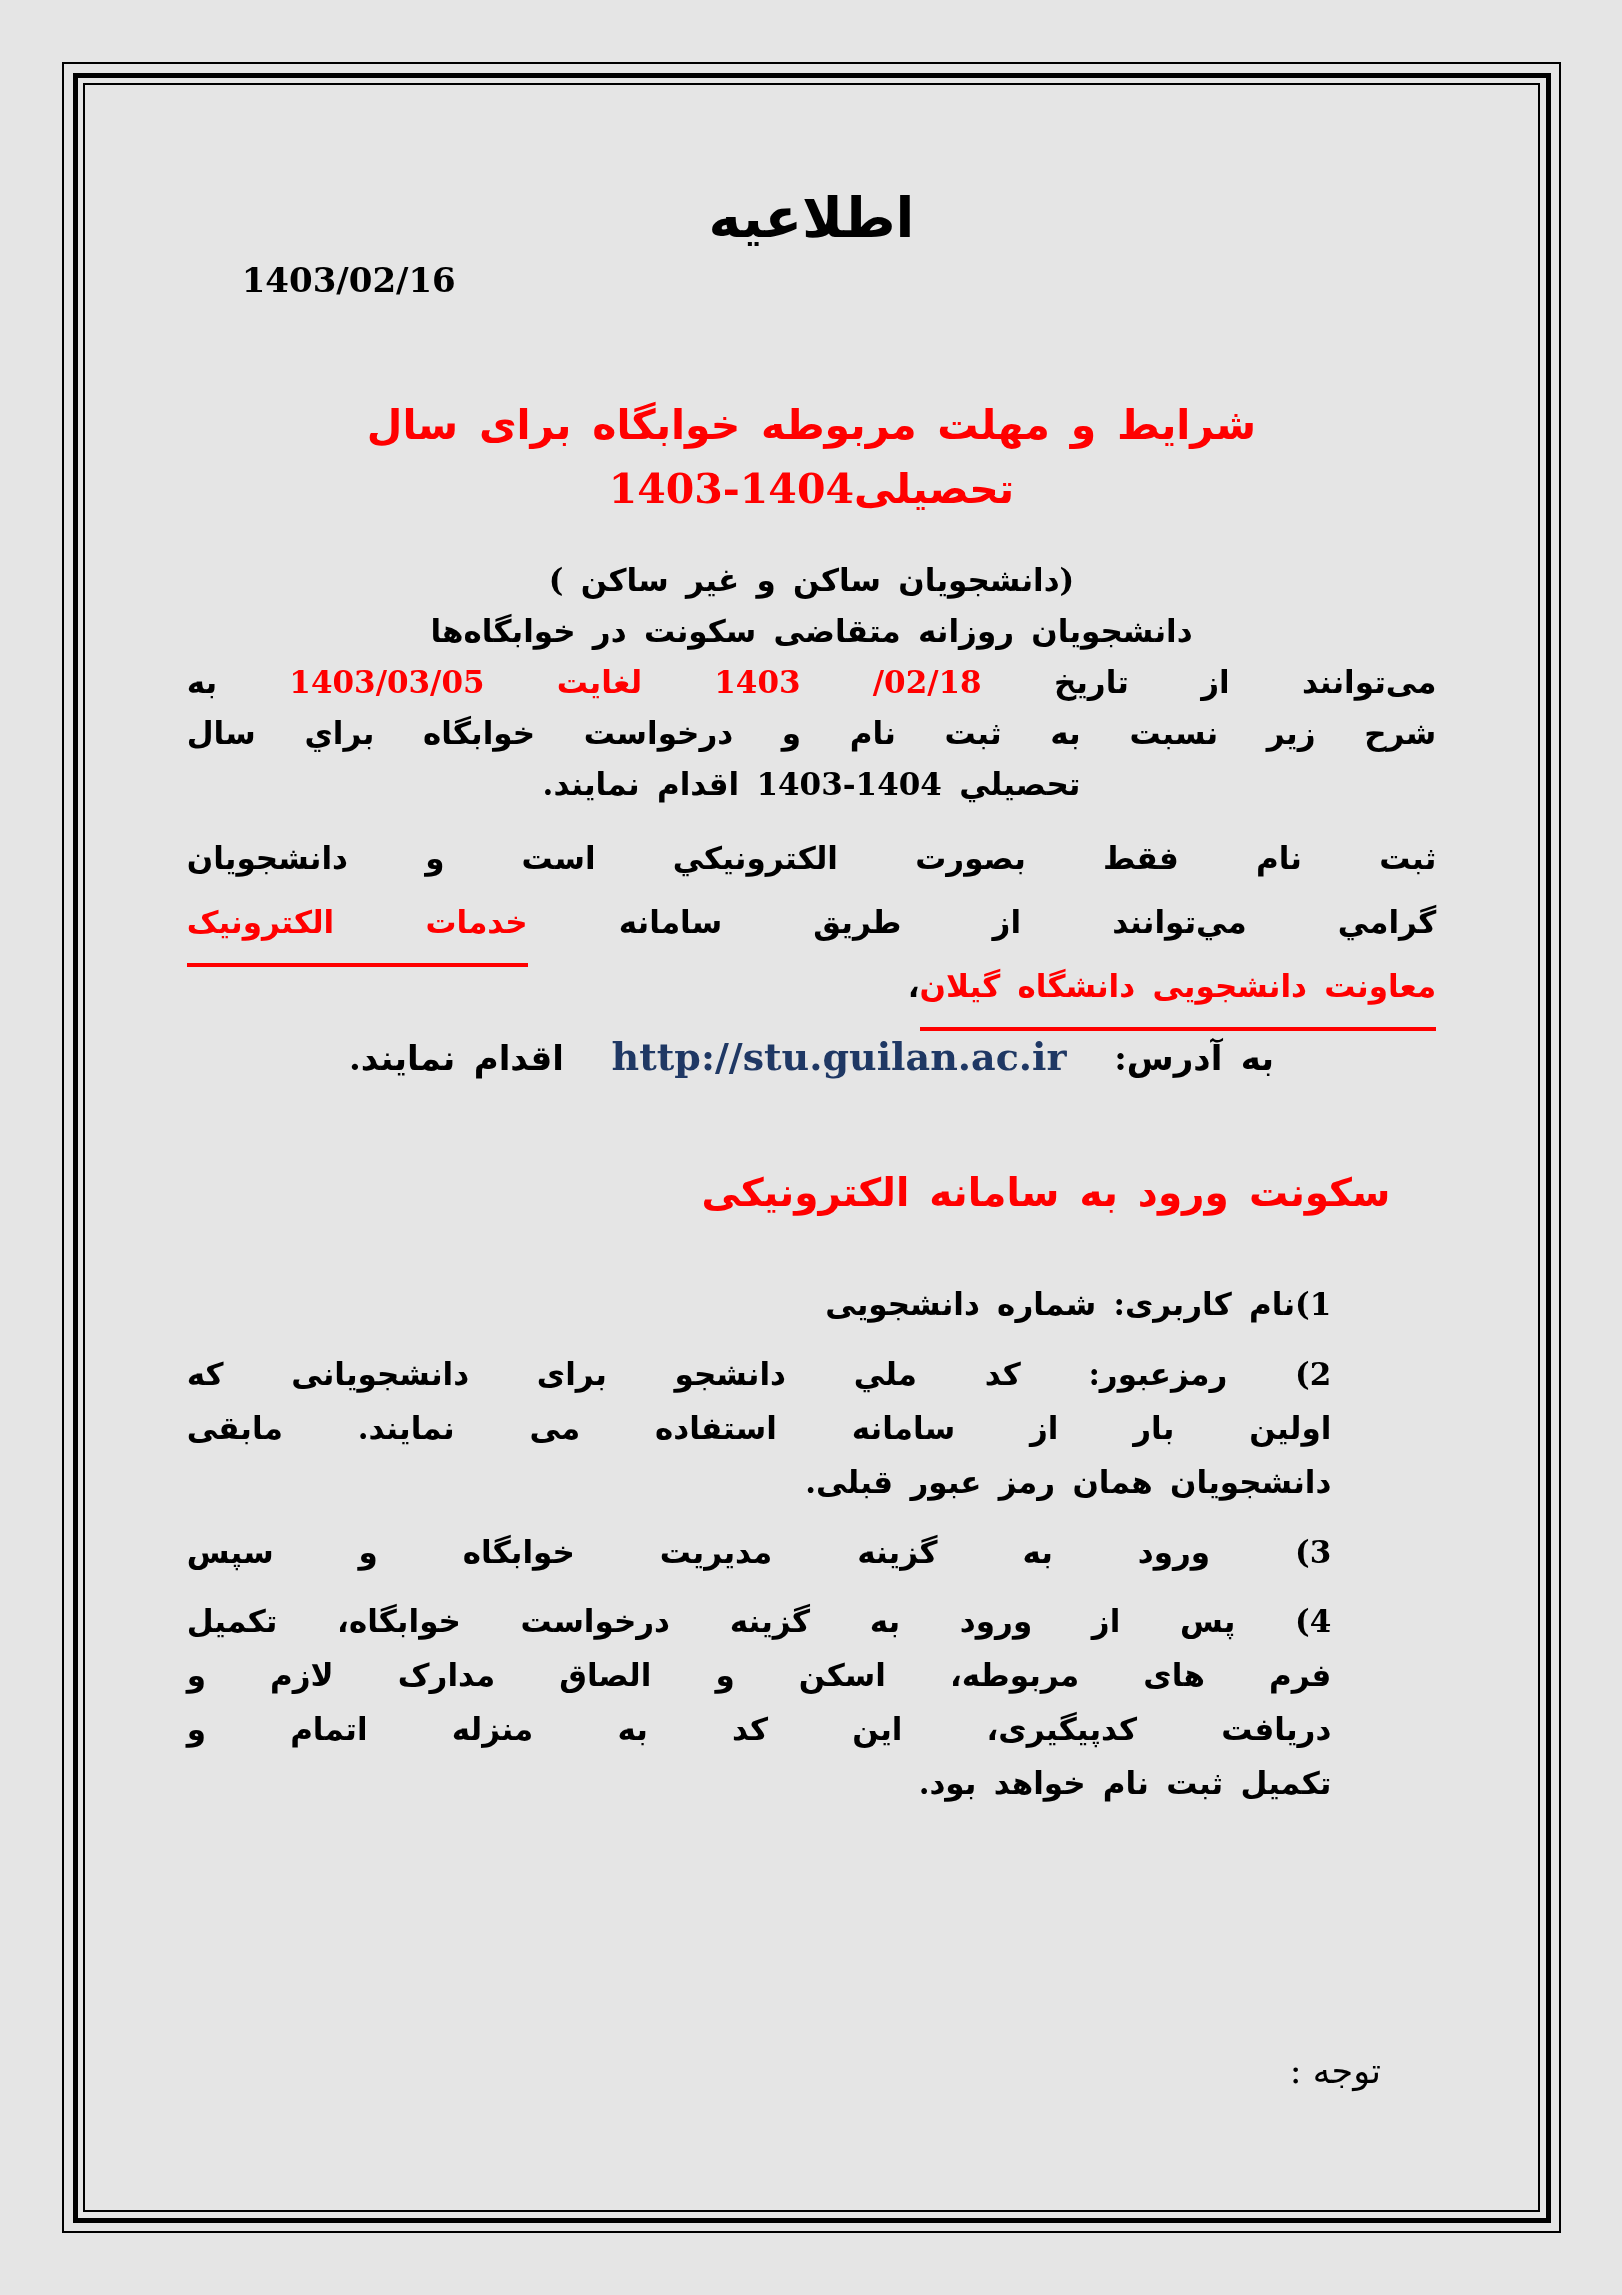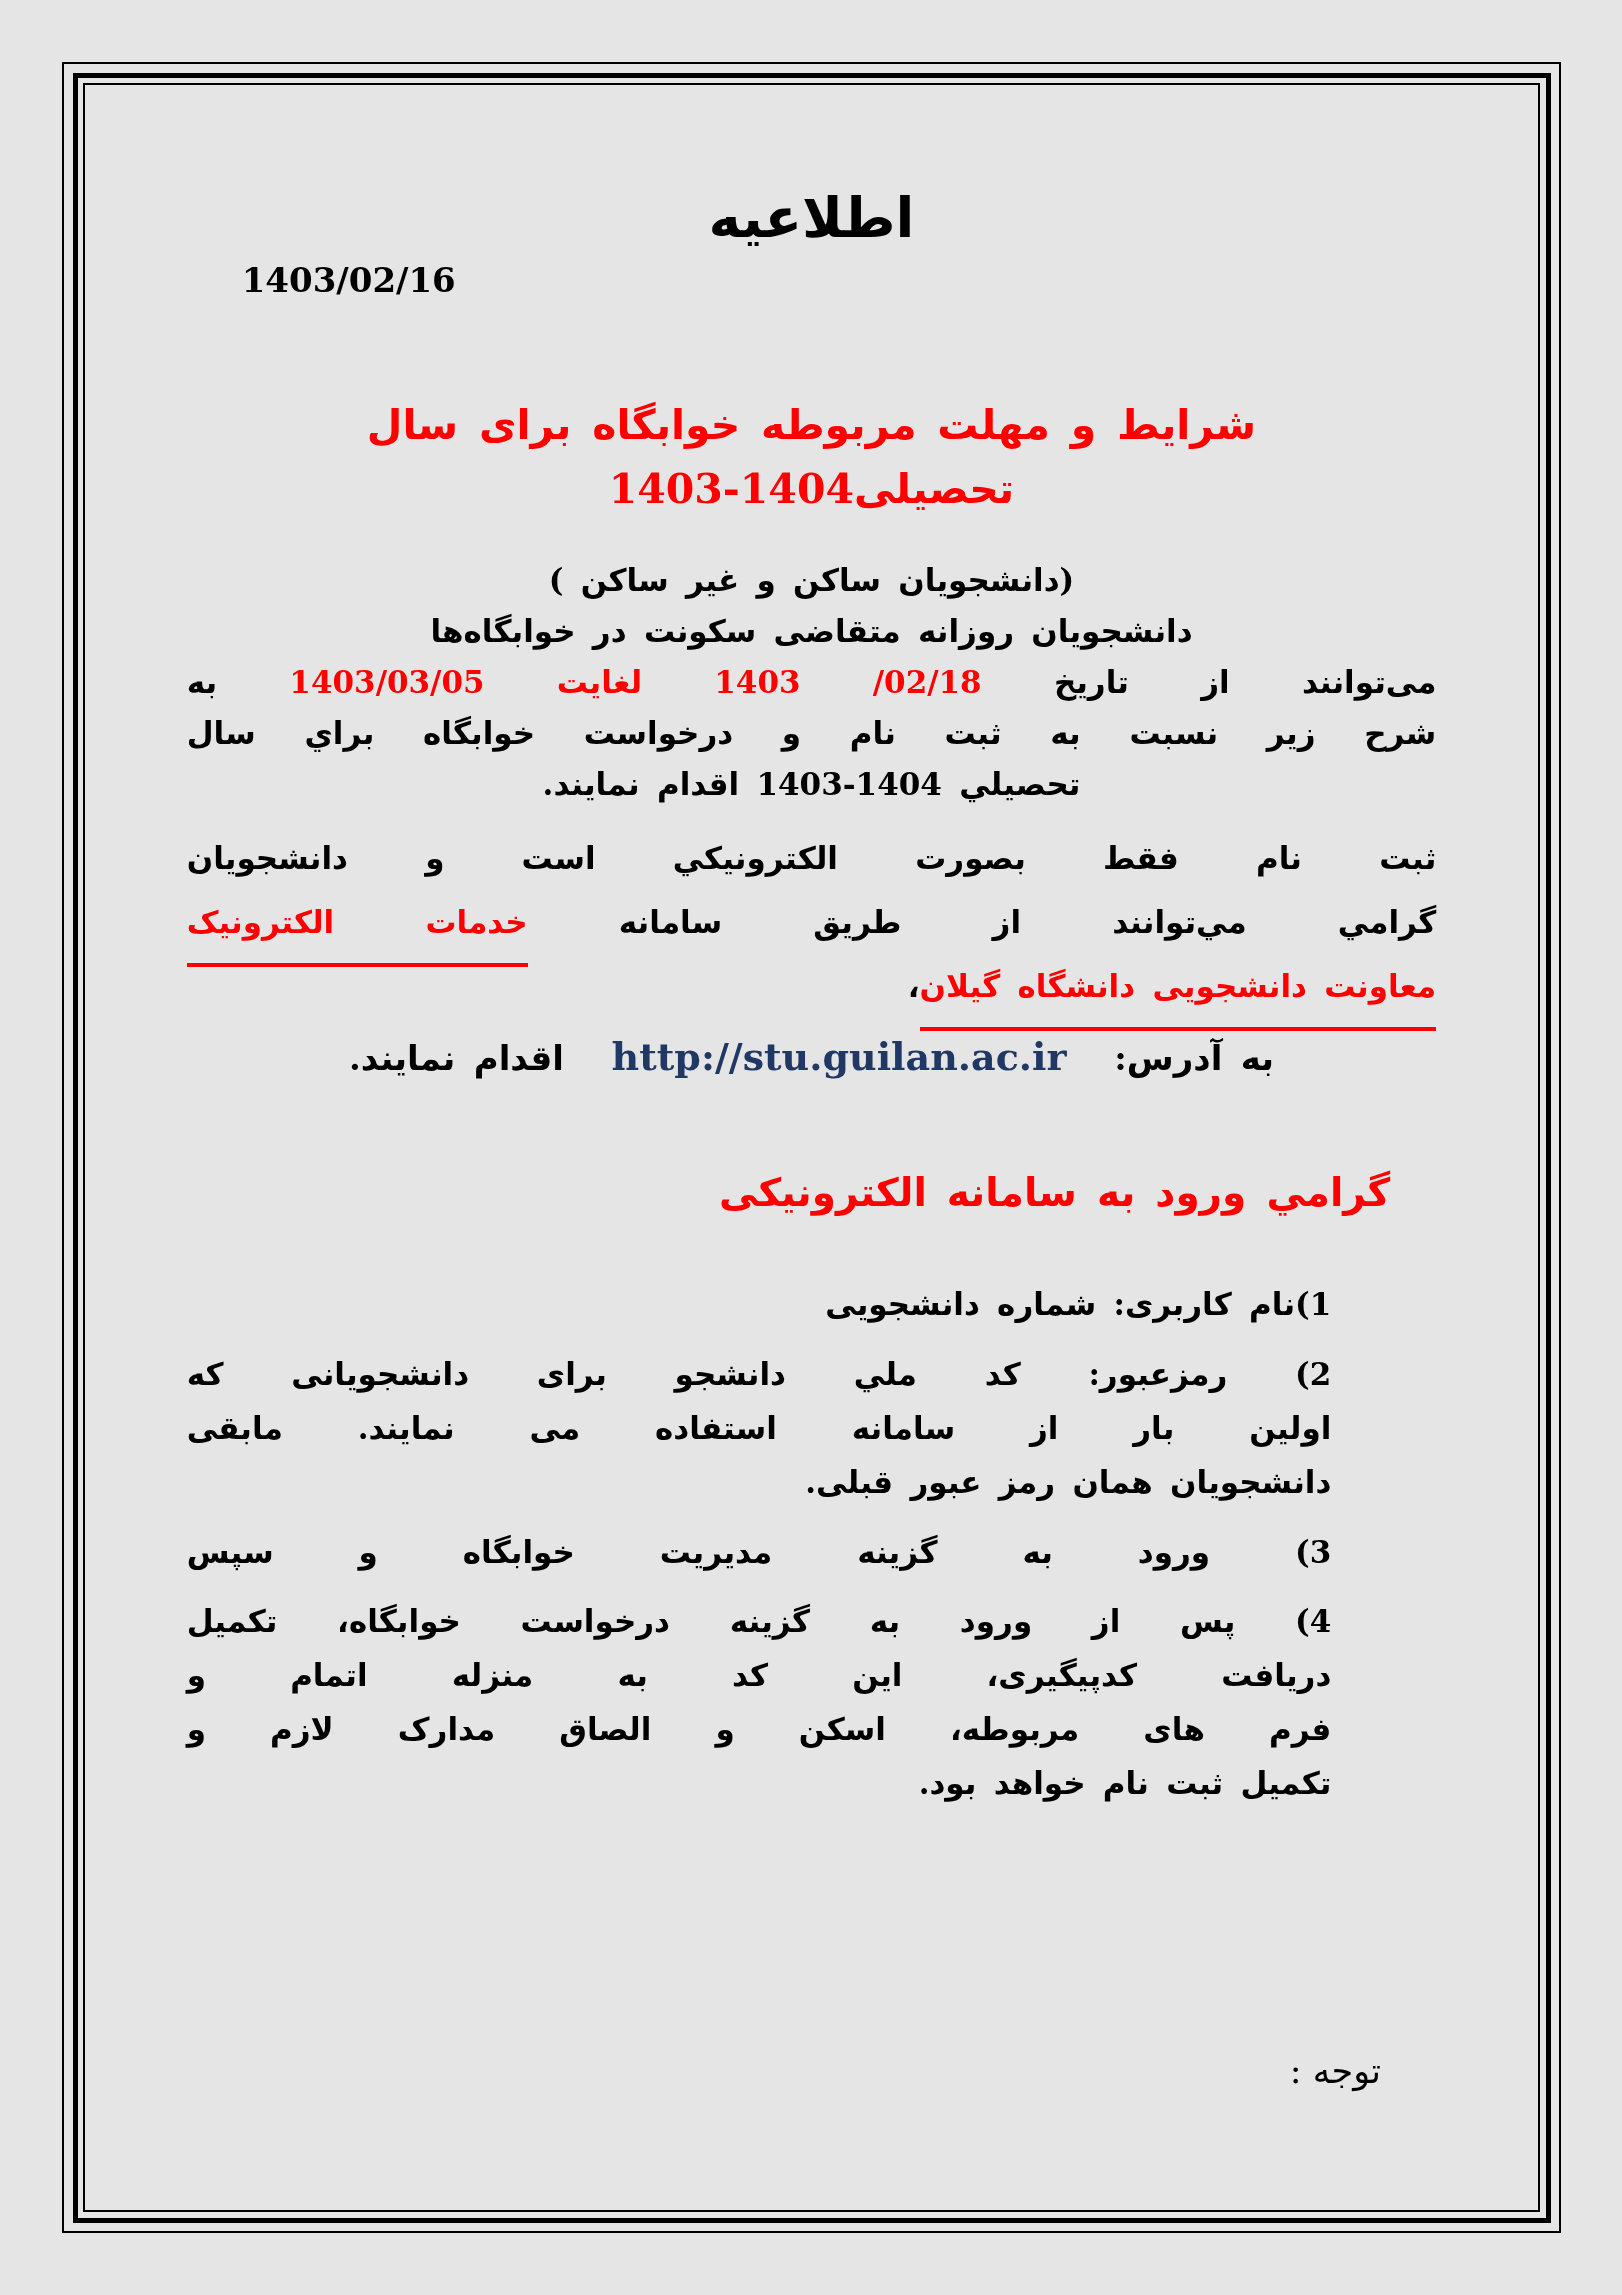--- a/index.html
+++ b/index.html
@@ -77,38 +77,38 @@
               <span class="red u-red">معاونت دانشجویی دانشگاه گیلان</span><span>،</span>
             </div>
           </div>
 
           <div class="url-line t-center">
             <span>به آدرس:</span>
             <span class="navy url" dir="ltr">http://stu.guilan.ac.ir</span>
             <span>اقدام نمایند.</span>
           </div>
 
-          <div class="h2 red t-right">گرامي ورود به سامانه الکترونیکی</div>
+          <div class="h2 red t-right">سکونت ورود به سامانه الکترونیکی</div>
 
           <div class="steps">
             <div class="step">
               <div class="t-right">1)نام کاربری: شماره دانشجویی</div>
             </div>
             <div class="step">
               <div class="j">2) رمزعبور: کد ملي دانشجو برای دانشجویانی که</div>
               <div class="j">اولین بار از سامانه استفاده می نمایند. مابقی</div>
               <div class="t-right">دانشجویان همان رمز عبور قبلی.</div>
             </div>
             <div class="step">
               <div class="j">3) ورود به گزینه  مدیریت خوابگاه  و  سپس</div>
             </div>
             <div class="step">
               <div class="j">4) پس از ورود به گزینه درخواست خوابگاه، تکمیل</div>
+              <div class="j">فرم های مربوطه، اسکن و الصاق مدارک لازم و</div>
               <div class="j">دریافت کدپیگیری، این کد به منزله اتمام و</div>
-              <div class="j">فرم های مربوطه، اسکن و الصاق مدارک لازم و</div>
               <div class="t-right">تکمیل ثبت نام خواهد بود.</div>
             </div>
           </div>
 
         </div>
       </div>
     </div>
   </div>
 
   <div class="note" dir="rtl">توجه :</div>

